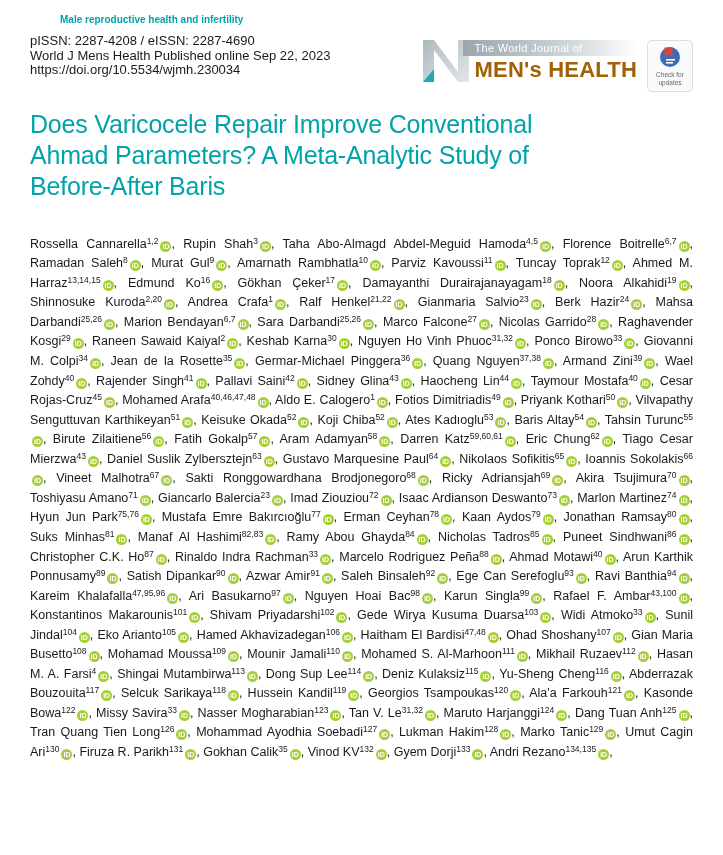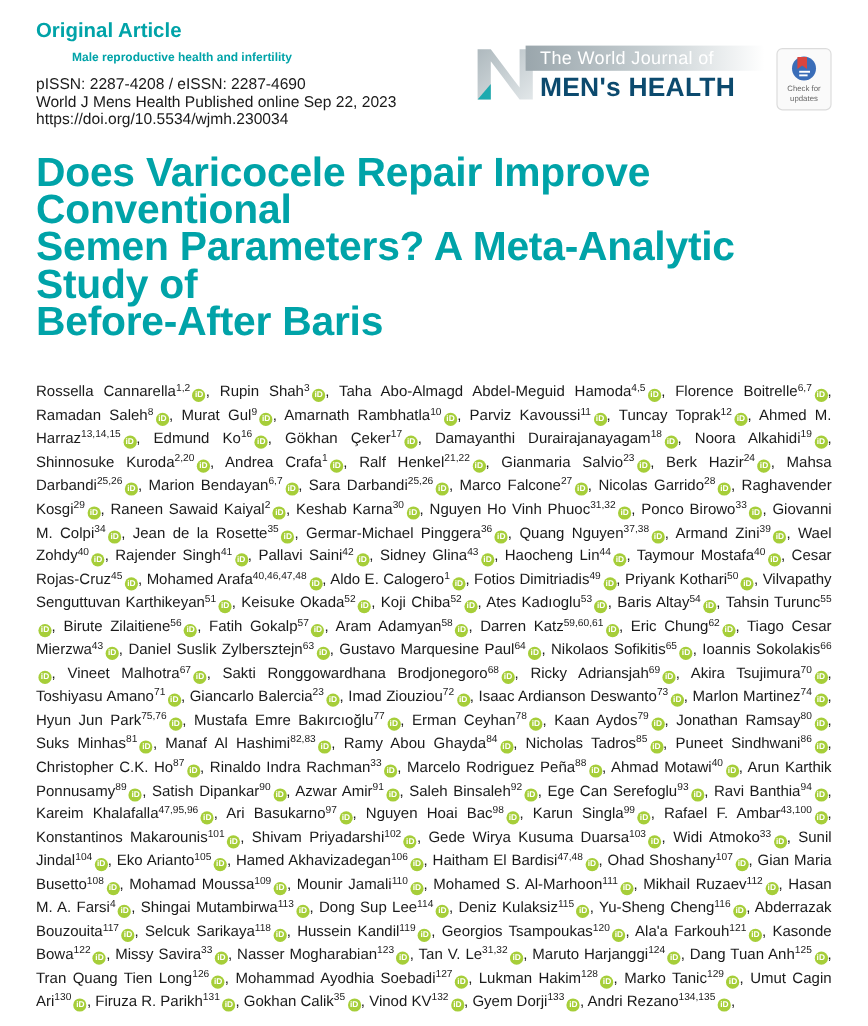--- a/index.html
+++ b/index.html
@@ -17,36 +17,36 @@
   .article-type { color: #00a3a8; font-size: 17px; font-weight: 700; margin: 2px 0 7px 0; }
   .section-label { color: #00a3a8; font-size: 10px; font-weight: 700; margin: 0 0 9px 0; padding-left: 30px; }
   .meta-line { font-size: 13px; color: #1a1a1a; line-height: 14.5px; margin: 0; }
   .doi { color: #1a1a1a; text-decoration: none; }
 
   .journal-block { display: flex; align-items: flex-start; gap: 10px; margin-top: 24px; }
   .logo { display: flex; align-items: center; }
   .logo-n { width: 52px; height: 46px; margin-right: -10px; }
   .logo-text { display: flex; flex-direction: column; }
   .logo-top {
-    font-size: 15px; color: #ffffff; letter-spacing: 0.3px;
+    font-size: 11px; color: #ffffff; letter-spacing: 0.3px;
     background: linear-gradient(90deg, #9aa6ac 0%, #c9d1d4 55%, #ffffff 100%);
     padding: 2px 42px 2px 12px; margin-bottom: 1px;
   }
-  .logo-main { font-size: 22px; font-weight: 700; color: #0c4a6e; letter-spacing: 0.2px; padding-left: 12px; }
+  .logo-main { font-size: 22px; font-weight: 700; color: #a16207; letter-spacing: 0.2px; padding-left: 12px; }
 
   .crossmark {
     width: 46px; box-sizing: border-box;
     border: 1px solid #dcdcdc; border-radius: 5px; background: #fafafa;
     display: flex; flex-direction: column; align-items: center;
     padding: 5px 3px 4px 3px; margin-top: 2px; cursor: pointer;
   }
   .crossmark-label { font-size: 6.5px; color: #666; text-align: center; line-height: 8px; margin-top: 3px; }
 
   
-  .title { color: #00a3a8; font-size: 34px; font-weight: 700; line-height: 31px; letter-spacing: -0.2px; }
+  .title { color: #00a3a8; font-size: 25px; font-weight: 400; line-height: 31px; letter-spacing: -0.2px; }
   .title span { display: block; }
 
   
   .authors {
     margin-top: 33px;
     font-size: 12.5px; color: #1a1a1a;
     line-height: 19.55px;
     text-align: justify;
   }
   .author { white-space: normal; }
@@ -59,21 +59,20 @@
     cursor: pointer;
   }
 </style>
 </head>
 <body>
 
 <div class="page">
 
   <div class="header">
     <div class="head-left">
-      <div class="article-type">Original Article</div>
       <div class="section-label">Male reproductive health and infertility</div>
       <p class="meta-line">pISSN: 2287-4208 / eISSN: 2287-4690</p>
       <p class="meta-line">World J Mens Health Published online Sep 22, 2023</p>
       <p class="meta-line"><a href="#" class="doi">https://doi.org/10.5534/wjmh.230034</a></p>
     </div>
 
     <div class="journal-block">
       <div class="logo">
         <svg class="logo-n" viewBox="0 0 52 46" aria-hidden="true">
           <defs>
@@ -101,19 +100,19 @@
         <div class="crossmark-label">
           <span>Check for</span><br>
           <span>updates</span>
         </div>
       </div>
     </div>
   </div>
 
   <h1 class="title">
     <span>Does Varicocele Repair Improve Conventional</span>
-    <span>Semen Parameters? A Meta-Analytic Study of</span>
+    <span>Ahmad Parameters? A Meta-Analytic Study of</span>
     <span>Before-After Baris</span>
   </h1>
 
   <div class="authors"><span class="author"><span class="author-name">Rossella Cannarella</span><sup class="aff">1,2</sup><span class="orcid">iD</span>, </span><span class="author"><span class="author-name">Rupin Shah</span><sup class="aff">3</sup><span class="orcid">iD</span>, </span><span class="author"><span class="author-name">Taha Abo-Almagd Abdel-Meguid Hamoda</span><sup class="aff">4,5</sup><span class="orcid">iD</span>, </span><span class="author"><span class="author-name">Florence Boitrelle</span><sup class="aff">6,7</sup><span class="orcid">iD</span>, </span><span class="author"><span class="author-name">Ramadan Saleh</span><sup class="aff">8</sup><span class="orcid">iD</span>, </span><span class="author"><span class="author-name">Murat Gul</span><sup class="aff">9</sup><span class="orcid">iD</span>, </span><span class="author"><span class="author-name">Amarnath Rambhatla</span><sup class="aff">10</sup><span class="orcid">iD</span>, </span><span class="author"><span class="author-name">Parviz Kavoussi</span><sup class="aff">11</sup><span class="orcid">iD</span>, </span><span class="author"><span class="author-name">Tuncay Toprak</span><sup class="aff">12</sup><span class="orcid">iD</span>, </span><span class="author"><span class="author-name">Ahmed M. Harraz</span><sup class="aff">13,14,15</sup><span class="orcid">iD</span>, </span><span class="author"><span class="author-name">Edmund Ko</span><sup class="aff">16</sup><span class="orcid">iD</span>, </span><span class="author"><span class="author-name">Gökhan Çeker</span><sup class="aff">17</sup><span class="orcid">iD</span>, </span><span class="author"><span class="author-name">Damayanthi Durairajanayagam</span><sup class="aff">18</sup><span class="orcid">iD</span>, </span><span class="author"><span class="author-name">Noora Alkahidi</span><sup class="aff">19</sup><span class="orcid">iD</span>, </span><span class="author"><span class="author-name">Shinnosuke Kuroda</span><sup class="aff">2,20</sup><span class="orcid">iD</span>, </span><span class="author"><span class="author-name">Andrea Crafa</span><sup class="aff">1</sup><span class="orcid">iD</span>, </span><span class="author"><span class="author-name">Ralf Henkel</span><sup class="aff">21,22</sup><span class="orcid">iD</span>, </span><span class="author"><span class="author-name">Gianmaria Salvio</span><sup class="aff">23</sup><span class="orcid">iD</span>, </span><span class="author"><span class="author-name">Berk Hazir</span><sup class="aff">24</sup><span class="orcid">iD</span>, </span><span class="author"><span class="author-name">Mahsa Darbandi</span><sup class="aff">25,26</sup><span class="orcid">iD</span>, </span><span class="author"><span class="author-name">Marion Bendayan</span><sup class="aff">6,7</sup><span class="orcid">iD</span>, </span><span class="author"><span class="author-name">Sara Darbandi</span><sup class="aff">25,26</sup><span class="orcid">iD</span>, </span><span class="author"><span class="author-name">Marco Falcone</span><sup class="aff">27</sup><span class="orcid">iD</span>, </span><span class="author"><span class="author-name">Nicolas Garrido</span><sup class="aff">28</sup><span class="orcid">iD</span>, </span><span class="author"><span class="author-name">Raghavender Kosgi</span><sup class="aff">29</sup><span class="orcid">iD</span>, </span><span class="author"><span class="author-name">Raneen Sawaid Kaiyal</span><sup class="aff">2</sup><span class="orcid">iD</span>, </span><span class="author"><span class="author-name">Keshab Karna</span><sup class="aff">30</sup><span class="orcid">iD</span>, </span><span class="author"><span class="author-name">Nguyen Ho Vinh Phuoc</span><sup class="aff">31,32</sup><span class="orcid">iD</span>, </span><span class="author"><span class="author-name">Ponco Birowo</span><sup class="aff">33</sup><span class="orcid">iD</span>, </span><span class="author"><span class="author-name">Giovanni M. Colpi</span><sup class="aff">34</sup><span class="orcid">iD</span>, </span><span class="author"><span class="author-name">Jean de la Rosette</span><sup class="aff">35</sup><span class="orcid">iD</span>, </span><span class="author"><span class="author-name">Germar-Michael Pinggera</span><sup class="aff">36</sup><span class="orcid">iD</span>, </span><span class="author"><span class="author-name">Quang Nguyen</span><sup class="aff">37,38</sup><span class="orcid">iD</span>, </span><span class="author"><span class="author-name">Armand Zini</span><sup class="aff">39</sup><span class="orcid">iD</span>, </span><span class="author"><span class="author-name">Wael Zohdy</span><sup class="aff">40</sup><span class="orcid">iD</span>, </span><span class="author"><span class="author-name">Rajender Singh</span><sup class="aff">41</sup><span class="orcid">iD</span>, </span><span class="author"><span class="author-name">Pallavi Saini</span><sup class="aff">42</sup><span class="orcid">iD</span>, </span><span class="author"><span class="author-name">Sidney Glina</span><sup class="aff">43</sup><span class="orcid">iD</span>, </span><span class="author"><span class="author-name">Haocheng Lin</span><sup class="aff">44</sup><span class="orcid">iD</span>, </span><span class="author"><span class="author-name">Taymour Mostafa</span><sup class="aff">40</sup><span class="orcid">iD</span>, </span><span class="author"><span class="author-name">Cesar Rojas-Cruz</span><sup class="aff">45</sup><span class="orcid">iD</span>, </span><span class="author"><span class="author-name">Mohamed Arafa</span><sup class="aff">40,46,47,48</sup><span class="orcid">iD</span>, </span><span class="author"><span class="author-name">Aldo E. Calogero</span><sup class="aff">1</sup><span class="orcid">iD</span>, </span><span class="author"><span class="author-name">Fotios Dimitriadis</span><sup class="aff">49</sup><span class="orcid">iD</span>, </span><span class="author"><span class="author-name">Priyank Kothari</span><sup class="aff">50</sup><span class="orcid">iD</span>, </span><span class="author"><span class="author-name">Vilvapathy Senguttuvan Karthikeyan</span><sup class="aff">51</sup><span class="orcid">iD</span>, </span><span class="author"><span class="author-name">Keisuke Okada</span><sup class="aff">52</sup><span class="orcid">iD</span>, </span><span class="author"><span class="author-name">Koji Chiba</span><sup class="aff">52</sup><span class="orcid">iD</span>, </span><span class="author"><span class="author-name">Ates Kadıoglu</span><sup class="aff">53</sup><span class="orcid">iD</span>, </span><span class="author"><span class="author-name">Baris Altay</span><sup class="aff">54</sup><span class="orcid">iD</span>, </span><span class="author"><span class="author-name">Tahsin Turunc</span><sup class="aff">55</sup><span class="orcid">iD</span>, </span><span class="author"><span class="author-name">Birute Zilaitiene</span><sup class="aff">56</sup><span class="orcid">iD</span>, </span><span class="author"><span class="author-name">Fatih Gokalp</span><sup class="aff">57</sup><span class="orcid">iD</span>, </span><span class="author"><span class="author-name">Aram Adamyan</span><sup class="aff">58</sup><span class="orcid">iD</span>, </span><span class="author"><span class="author-name">Darren Katz</span><sup class="aff">59,60,61</sup><span class="orcid">iD</span>, </span><span class="author"><span class="author-name">Eric Chung</span><sup class="aff">62</sup><span class="orcid">iD</span>, </span><span class="author"><span class="author-name">Tiago Cesar Mierzwa</span><sup class="aff">43</sup><span class="orcid">iD</span>, </span><span class="author"><span class="author-name">Daniel Suslik Zylbersztejn</span><sup class="aff">63</sup><span class="orcid">iD</span>, </span><span class="author"><span class="author-name">Gustavo Marquesine Paul</span><sup class="aff">64</sup><span class="orcid">iD</span>, </span><span class="author"><span class="author-name">Nikolaos Sofikitis</span><sup class="aff">65</sup><span class="orcid">iD</span>, </span><span class="author"><span class="author-name">Ioannis Sokolakis</span><sup class="aff">66</sup><span class="orcid">iD</span>, </span><span class="author"><span class="author-name">Vineet Malhotra</span><sup class="aff">67</sup><span class="orcid">iD</span>, </span><span class="author"><span class="author-name">Sakti Ronggowardhana Brodjonegoro</span><sup class="aff">68</sup><span class="orcid">iD</span>, </span><span class="author"><span class="author-name">Ricky Adriansjah</span><sup class="aff">69</sup><span class="orcid">iD</span>, </span><span class="author"><span class="author-name">Akira Tsujimura</span><sup class="aff">70</sup><span class="orcid">iD</span>, </span><span class="author"><span class="author-name">Toshiyasu Amano</span><sup class="aff">71</sup><span class="orcid">iD</span>, </span><span class="author"><span class="author-name">Giancarlo Balercia</span><sup class="aff">23</sup><span class="orcid">iD</span>, </span><span class="author"><span class="author-name">Imad Ziouziou</span><sup class="aff">72</sup><span class="orcid">iD</span>, </span><span class="author"><span class="author-name">Isaac Ardianson Deswanto</span><sup class="aff">73</sup><span class="orcid">iD</span>, </span><span class="author"><span class="author-name">Marlon Martinez</span><sup class="aff">74</sup><span class="orcid">iD</span>, </span><span class="author"><span class="author-name">Hyun Jun Park</span><sup class="aff">75,76</sup><span class="orcid">iD</span>, </span><span class="author"><span class="author-name">Mustafa Emre Bakırcıoğlu</span><sup class="aff">77</sup><span class="orcid">iD</span>, </span><span class="author"><span class="author-name">Erman Ceyhan</span><sup class="aff">78</sup><span class="orcid">iD</span>, </span><span class="author"><span class="author-name">Kaan Aydos</span><sup class="aff">79</sup><span class="orcid">iD</span>, </span><span class="author"><span class="author-name">Jonathan Ramsay</span><sup class="aff">80</sup><span class="orcid">iD</span>, </span><span class="author"><span class="author-name">Suks Minhas</span><sup class="aff">81</sup><span class="orcid">iD</span>, </span><span class="author"><span class="author-name">Manaf Al Hashimi</span><sup class="aff">82,83</sup><span class="orcid">iD</span>, </span><span class="author"><span class="author-name">Ramy Abou Ghayda</span><sup class="aff">84</sup><span class="orcid">iD</span>, </span><span class="author"><span class="author-name">Nicholas Tadros</span><sup class="aff">85</sup><span class="orcid">iD</span>, </span><span class="author"><span class="author-name">Puneet Sindhwani</span><sup class="aff">86</sup><span class="orcid">iD</span>, </span><span class="author"><span class="author-name">Christopher C.K. Ho</span><sup class="aff">87</sup><span class="orcid">iD</span>, </span><span class="author"><span class="author-name">Rinaldo Indra Rachman</span><sup class="aff">33</sup><span class="orcid">iD</span>, </span><span class="author"><span class="author-name">Marcelo Rodriguez Peña</span><sup class="aff">88</sup><span class="orcid">iD</span>, </span><span class="author"><span class="author-name">Ahmad Motawi</span><sup class="aff">40</sup><span class="orcid">iD</span>, </span><span class="author"><span class="author-name">Arun Karthik Ponnusamy</span><sup class="aff">89</sup><span class="orcid">iD</span>, </span><span class="author"><span class="author-name">Satish Dipankar</span><sup class="aff">90</sup><span class="orcid">iD</span>, </span><span class="author"><span class="author-name">Azwar Amir</span><sup class="aff">91</sup><span class="orcid">iD</span>, </span><span class="author"><span class="author-name">Saleh Binsaleh</span><sup class="aff">92</sup><span class="orcid">iD</span>, </span><span class="author"><span class="author-name">Ege Can Serefoglu</span><sup class="aff">93</sup><span class="orcid">iD</span>, </span><span class="author"><span class="author-name">Ravi Banthia</span><sup class="aff">94</sup><span class="orcid">iD</span>, </span><span class="author"><span class="author-name">Kareim Khalafalla</span><sup class="aff">47,95,96</sup><span class="orcid">iD</span>, </span><span class="author"><span class="author-name">Ari Basukarno</span><sup class="aff">97</sup><span class="orcid">iD</span>, </span><span class="author"><span class="author-name">Nguyen Hoai Bac</span><sup class="aff">98</sup><span class="orcid">iD</span>, </span><span class="author"><span class="author-name">Karun Singla</span><sup class="aff">99</sup><span class="orcid">iD</span>, </span><span class="author"><span class="author-name">Rafael F. Ambar</span><sup class="aff">43,100</sup><span class="orcid">iD</span>, </span><span class="author"><span class="author-name">Konstantinos Makarounis</span><sup class="aff">101</sup><span class="orcid">iD</span>, </span><span class="author"><span class="author-name">Shivam Priyadarshi</span><sup class="aff">102</sup><span class="orcid">iD</span>, </span><span class="author"><span class="author-name">Gede Wirya Kusuma Duarsa</span><sup class="aff">103</sup><span class="orcid">iD</span>, </span><span class="author"><span class="author-name">Widi Atmoko</span><sup class="aff">33</sup><span class="orcid">iD</span>, </span><span class="author"><span class="author-name">Sunil Jindal</span><sup class="aff">104</sup><span class="orcid">iD</span>, </span><span class="author"><span class="author-name">Eko Arianto</span><sup class="aff">105</sup><span class="orcid">iD</span>, </span><span class="author"><span class="author-name">Hamed Akhavizadegan</span><sup class="aff">106</sup><span class="orcid">iD</span>, </span><span class="author"><span class="author-name">Haitham El Bardisi</span><sup class="aff">47,48</sup><span class="orcid">iD</span>, </span><span class="author"><span class="author-name">Ohad Shoshany</span><sup class="aff">107</sup><span class="orcid">iD</span>, </span><span class="author"><span class="author-name">Gian Maria Busetto</span><sup class="aff">108</sup><span class="orcid">iD</span>, </span><span class="author"><span class="author-name">Mohamad Moussa</span><sup class="aff">109</sup><span class="orcid">iD</span>, </span><span class="author"><span class="author-name">Mounir Jamali</span><sup class="aff">110</sup><span class="orcid">iD</span>, </span><span class="author"><span class="author-name">Mohamed S. Al-Marhoon</span><sup class="aff">111</sup><span class="orcid">iD</span>, </span><span class="author"><span class="author-name">Mikhail Ruzaev</span><sup class="aff">112</sup><span class="orcid">iD</span>, </span><span class="author"><span class="author-name">Hasan M. A. Farsi</span><sup class="aff">4</sup><span class="orcid">iD</span>, </span><span class="author"><span class="author-name">Shingai Mutambirwa</span><sup class="aff">113</sup><span class="orcid">iD</span>, </span><span class="author"><span class="author-name">Dong Sup Lee</span><sup class="aff">114</sup><span class="orcid">iD</span>, </span><span class="author"><span class="author-name">Deniz Kulaksiz</span><sup class="aff">115</sup><span class="orcid">iD</span>, </span><span class="author"><span class="author-name">Yu-Sheng Cheng</span><sup class="aff">116</sup><span class="orcid">iD</span>, </span><span class="author"><span class="author-name">Abderrazak Bouzouita</span><sup class="aff">117</sup><span class="orcid">iD</span>, </span><span class="author"><span class="author-name">Selcuk Sarikaya</span><sup class="aff">118</sup><span class="orcid">iD</span>, </span><span class="author"><span class="author-name">Hussein Kandil</span><sup class="aff">119</sup><span class="orcid">iD</span>, </span><span class="author"><span class="author-name">Georgios Tsampoukas</span><sup class="aff">120</sup><span class="orcid">iD</span>, </span><span class="author"><span class="author-name">Ala'a Farkouh</span><sup class="aff">121</sup><span class="orcid">iD</span>, </span><span class="author"><span class="author-name">Kasonde Bowa</span><sup class="aff">122</sup><span class="orcid">iD</span>, </span><span class="author"><span class="author-name">Missy Savira</span><sup class="aff">33</sup><span class="orcid">iD</span>, </span><span class="author"><span class="author-name">Nasser Mogharabian</span><sup class="aff">123</sup><span class="orcid">iD</span>, </span><span class="author"><span class="author-name">Tan V. Le</span><sup class="aff">31,32</sup><span class="orcid">iD</span>, </span><span class="author"><span class="author-name">Maruto Harjanggi</span><sup class="aff">124</sup><span class="orcid">iD</span>, </span><span class="author"><span class="author-name">Dang Tuan Anh</span><sup class="aff">125</sup><span class="orcid">iD</span>, </span><span class="author"><span class="author-name">Tran Quang Tien Long</span><sup class="aff">126</sup><span class="orcid">iD</span>, </span><span class="author"><span class="author-name">Mohammad Ayodhia Soebadi</span><sup class="aff">127</sup><span class="orcid">iD</span>, </span><span class="author"><span class="author-name">Lukman Hakim</span><sup class="aff">128</sup><span class="orcid">iD</span>, </span><span class="author"><span class="author-name">Marko Tanic</span><sup class="aff">129</sup><span class="orcid">iD</span>, </span><span class="author"><span class="author-name">Umut Cagin Ari</span><sup class="aff">130</sup><span class="orcid">iD</span>, </span><span class="author"><span class="author-name">Firuza R. Parikh</span><sup class="aff">131</sup><span class="orcid">iD</span>, </span><span class="author"><span class="author-name">Gokhan Calik</span><sup class="aff">35</sup><span class="orcid">iD</span>, </span><span class="author"><span class="author-name">Vinod KV</span><sup class="aff">132</sup><span class="orcid">iD</span>, </span><span class="author"><span class="author-name">Gyem Dorji</span><sup class="aff">133</sup><span class="orcid">iD</span>, </span><span class="author"><span class="author-name">Andri Rezano</span><sup class="aff">134,135</sup><span class="orcid">iD</span>, </span></div>
 
 </div>
 
 </body></html>

